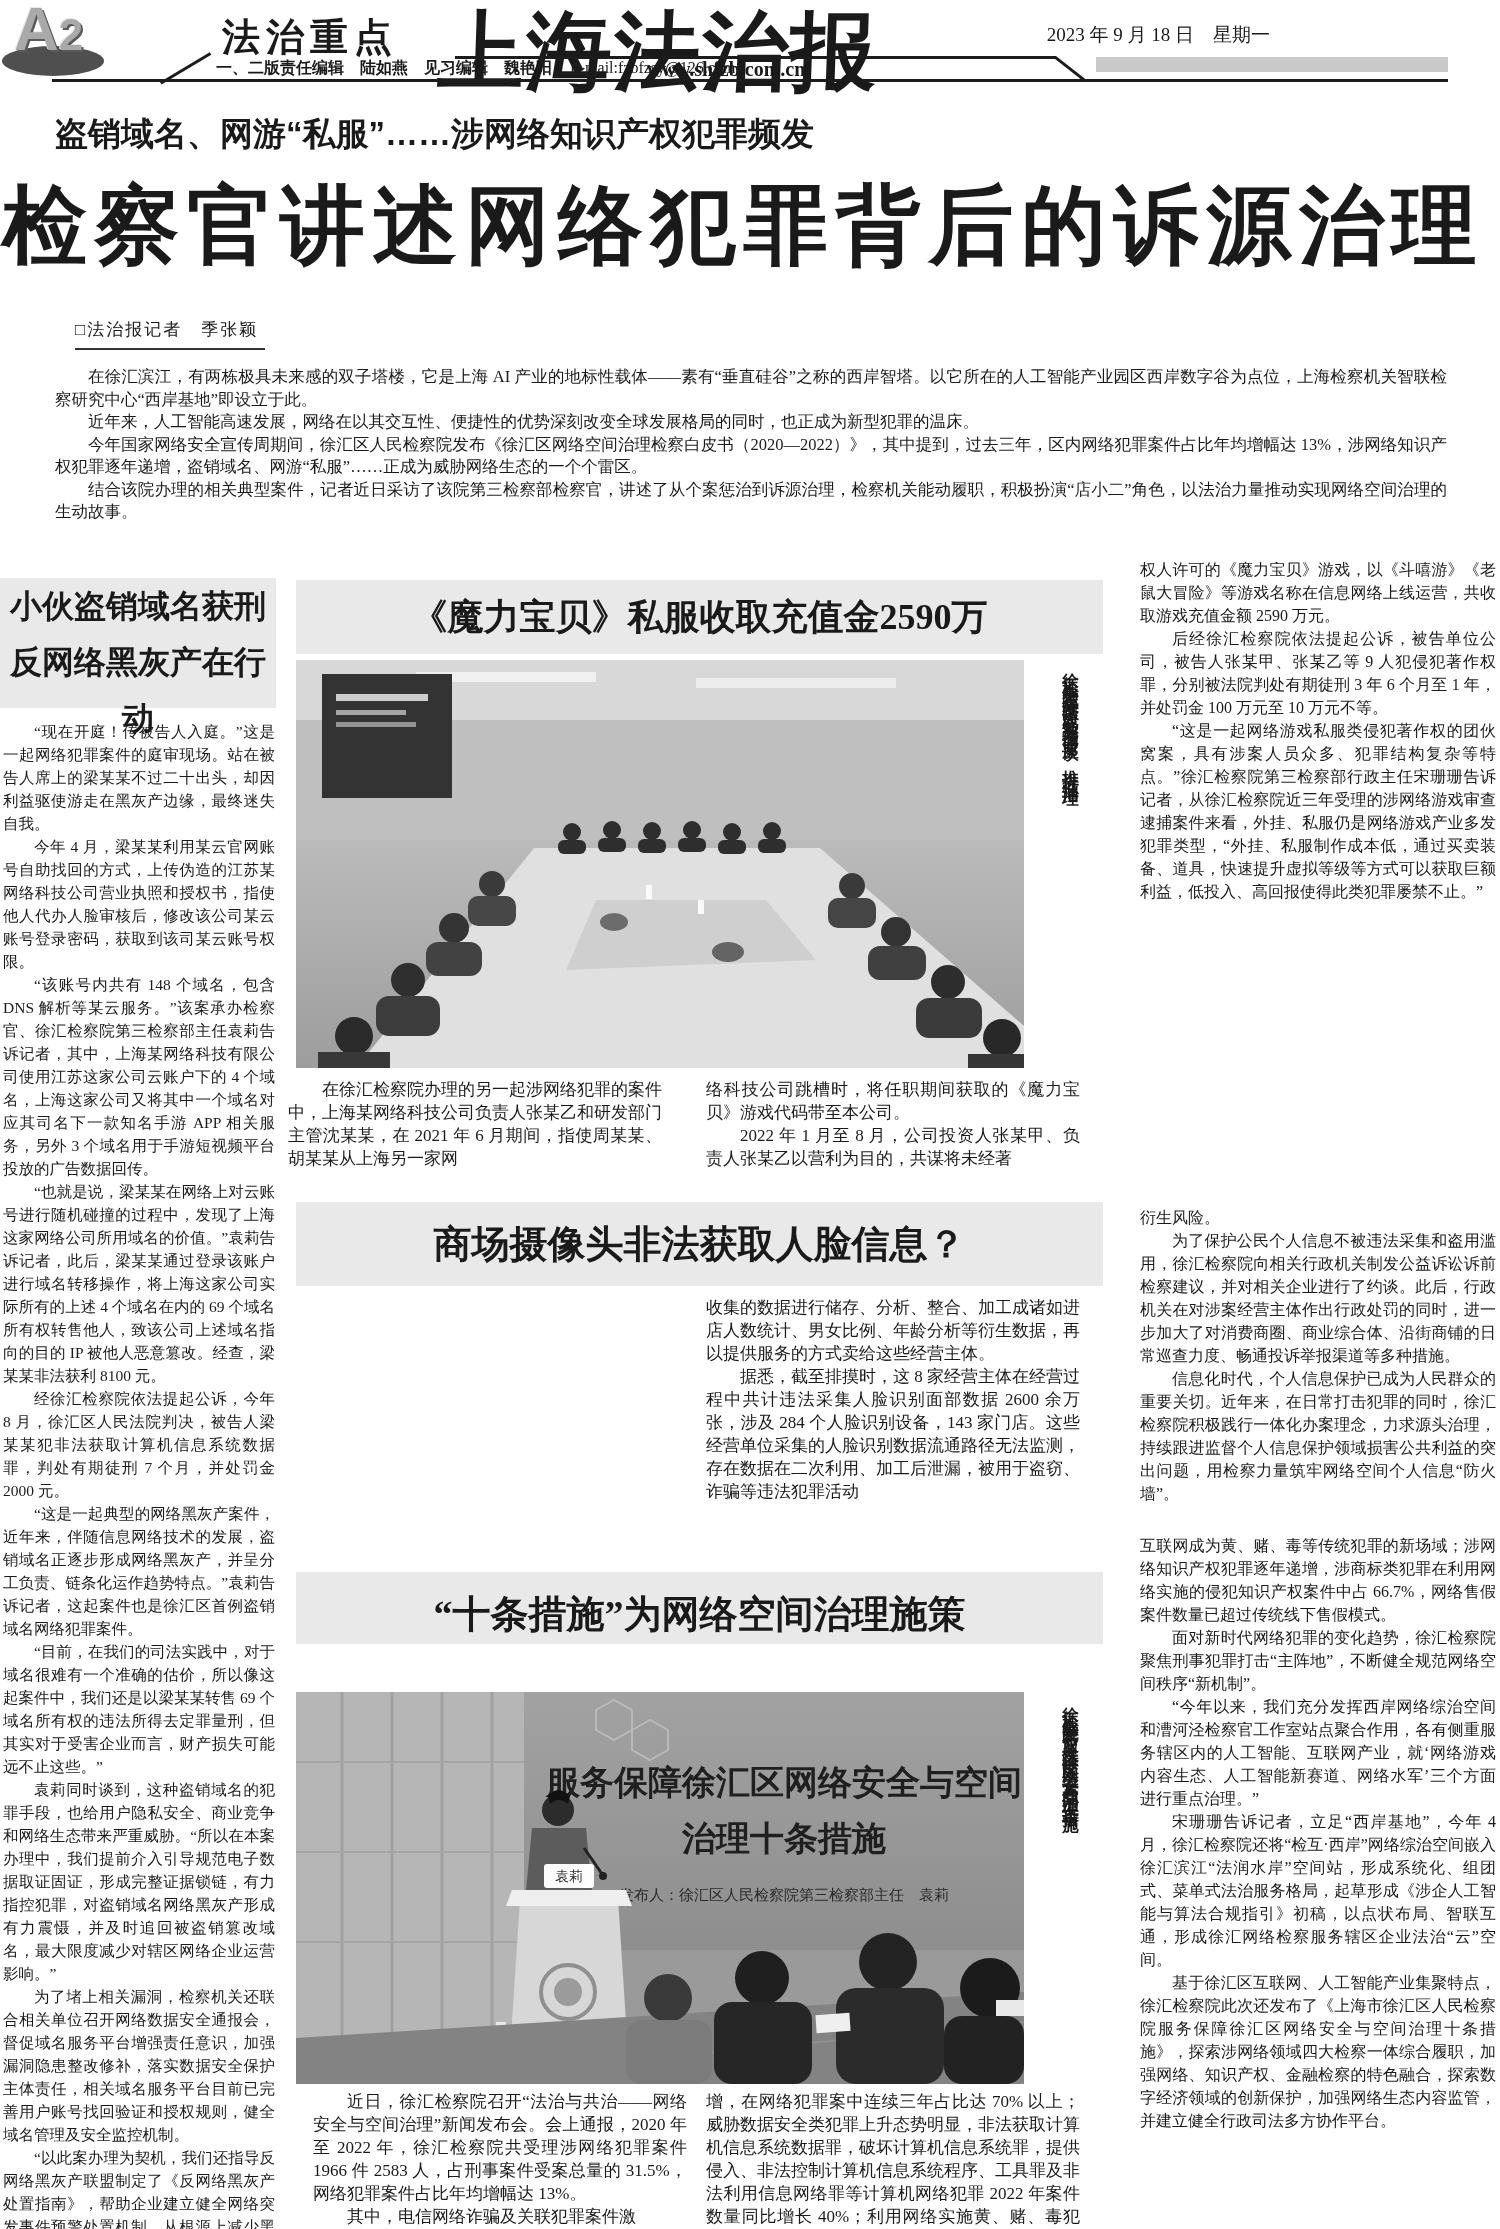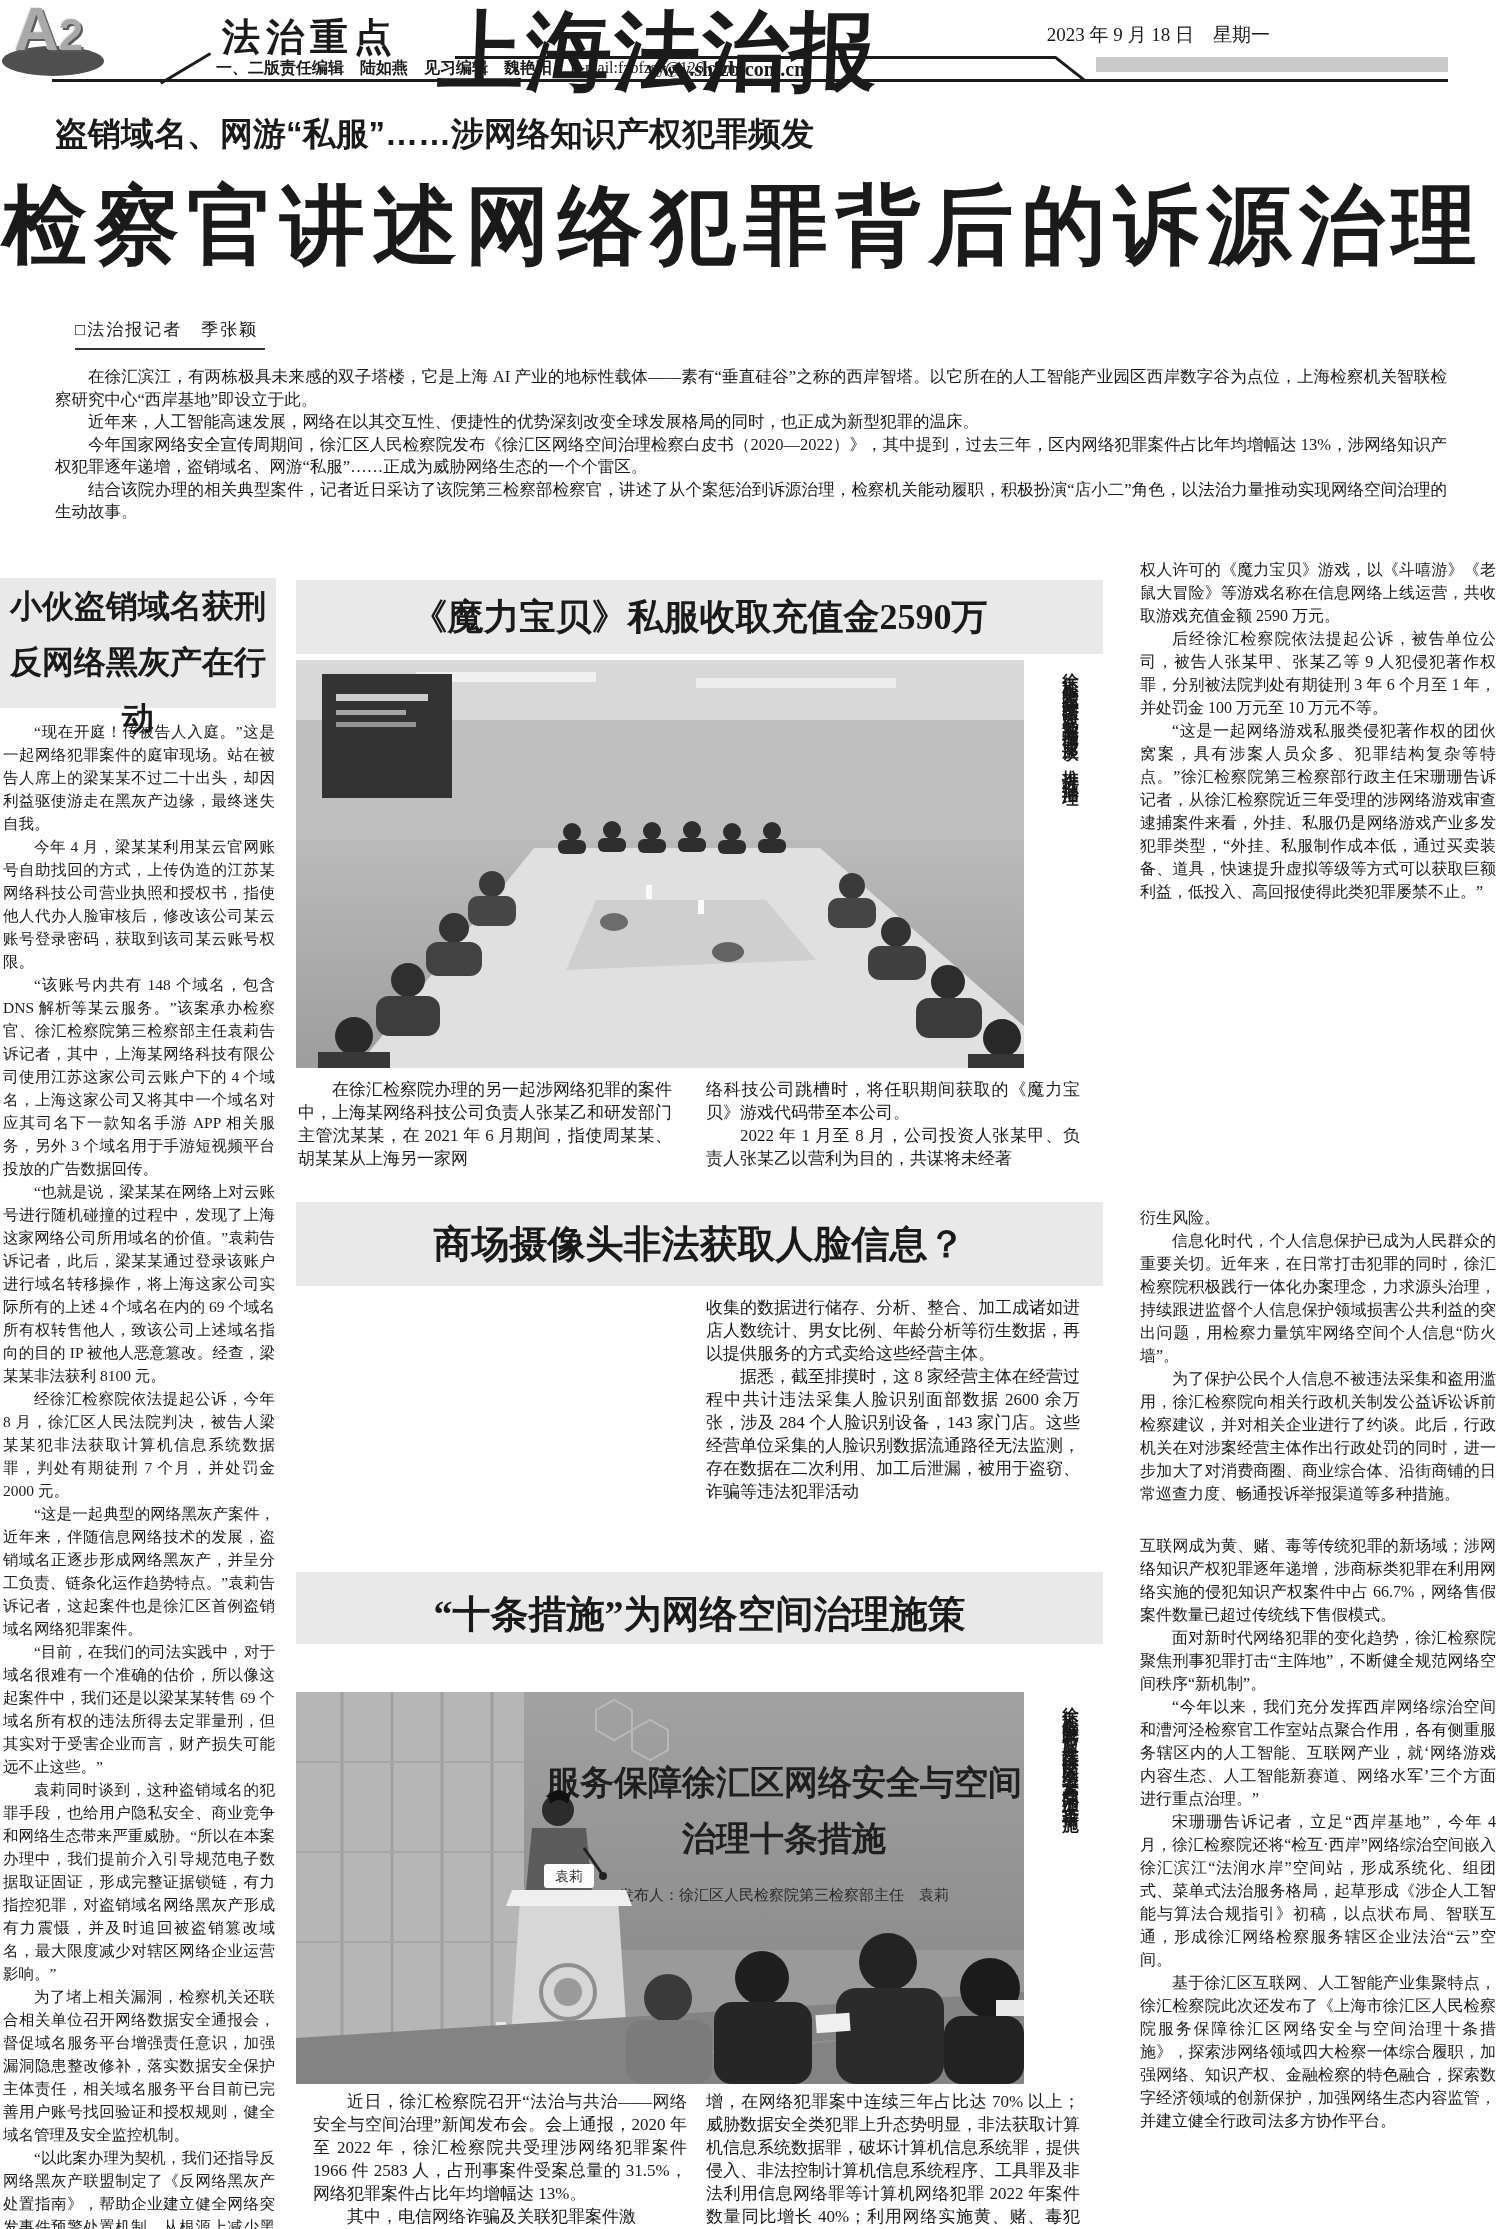--- a/index.html
+++ b/index.html
@@ -54,21 +54,21 @@
   
   .photo{left:296px;width:728px;overflow:hidden;background:#bbb;}
   #photo1{top:660px;height:408px;}
   #photo2{top:1692px;height:392px;}
   .vcap{left:1032px;width:50px;writing-mode:vertical-rl;font-size:16.5px;font-weight:600;
         letter-spacing:4px;line-height:24px;overflow:hidden;}
   #caption1{top:660px;height:408px;}
   #caption2{top:1694px;height:400px;}
   
   .subcol{width:374px;font-size:17px;line-height:23px;overflow:hidden;}
-  #a1-c1{left:298px;top:1078px;height:112px;} #a1-c2{left:706px;top:1078px;height:112px;}
+  #a1-c1{left:288px;top:1078px;height:112px;} #a1-c2{left:706px;top:1078px;height:112px;}
   #a2-c1{left:296px;top:1296px;height:230px;} #a2-c2{left:706px;top:1296px;height:230px;}
   #a3-c1{left:313px;top:2090px;height:139px;} #a3-c2{left:706px;top:2090px;height:139px;}
   
   .rightsec{left:1140px;width:356px;font-size:16px;line-height:23px;overflow:hidden;}
   #rc-a{top:558px;height:596px;} #rc-b{top:1206px;height:298px;} #rc-c{top:1534px;height:695px;}
   svg text{font-family:"Liberation Sans",sans-serif;}
 </style>
 </head>
 <body>
 
@@ -267,22 +267,22 @@
     <p class="noindent">增，在网络犯罪案中连续三年占比达 70% 以上；威胁数据安全类犯罪上升态势明显，非法获取计算机信息系统数据罪，破坏计算机信息系统罪，提供侵入、非法控制计算机信息系统程序、工具罪及非法利用信息网络罪等计算机网络犯罪 2022 年案件数量同比增长 40%；利用网络实施黄、赌、毒犯罪占三成；</p>
   </div>
 
   <div class="abs body rightsec" id="rc-a">
     <p class="noindent">权人许可的《魔力宝贝》游戏，以《斗嘻游》《老鼠大冒险》等游戏名称在信息网络上线运营，共收取游戏充值金额 2590 万元。</p>
     <p>后经徐汇检察院依法提起公诉，被告单位公司，被告人张某甲、张某乙等 9 人犯侵犯著作权罪，分别被法院判处有期徒刑 3 年 6 个月至 1 年，并处罚金 100 万元至 10 万元不等。</p>
     <p>“这是一起网络游戏私服类侵犯著作权的团伙窝案，具有涉案人员众多、犯罪结构复杂等特点。”徐汇检察院第三检察部行政主任宋珊珊告诉记者，从徐汇检察院近三年受理的涉网络游戏审查逮捕案件来看，外挂、私服仍是网络游戏产业多发犯罪类型，“外挂、私服制作成本低，通过买卖装备、道具，快速提升虚拟等级等方式可以获取巨额利益，低投入、高回报使得此类犯罪屡禁不止。”</p>
   </div>
   <div class="abs body rightsec" id="rc-b">
     <p class="noindent">衍生风险。</p>
+    <p>为了保护公民个人信息不被违法采集和盗用滥用，徐汇检察院向相关行政机关制发公益诉讼诉前检察建议，并对相关企业进行了约谈。此后，行政机关在对涉案经营主体作出行政处罚的同时，进一步加大了对消费商圈、商业综合体、沿街商铺的日常巡查力度、畅通投诉举报渠道等多种措施。</p>
     <p>信息化时代，个人信息保护已成为人民群众的重要关切。近年来，在日常打击犯罪的同时，徐汇检察院积极践行一体化办案理念，力求源头治理，持续跟进监督个人信息保护领域损害公共利益的突出问题，用检察力量筑牢网络空间个人信息“防火墙”。</p>
-    <p>为了保护公民个人信息不被违法采集和盗用滥用，徐汇检察院向相关行政机关制发公益诉讼诉前检察建议，并对相关企业进行了约谈。此后，行政机关在对涉案经营主体作出行政处罚的同时，进一步加大了对消费商圈、商业综合体、沿街商铺的日常巡查力度、畅通投诉举报渠道等多种措施。</p>
   </div>
   <div class="abs body rightsec" id="rc-c">
     <p class="noindent">互联网成为黄、赌、毒等传统犯罪的新场域；涉网络知识产权犯罪逐年递增，涉商标类犯罪在利用网络实施的侵犯知识产权案件中占 66.7%，网络售假案件数量已超过传统线下售假模式。</p>
     <p>面对新时代网络犯罪的变化趋势，徐汇检察院聚焦刑事犯罪打击“主阵地”，不断健全规范网络空间秩序“新机制”。</p>
     <p>“今年以来，我们充分发挥西岸网络综治空间和漕河泾检察官工作室站点聚合作用，各有侧重服务辖区内的人工智能、互联网产业，就‘网络游戏内容生态、人工智能新赛道、网络水军’三个方面进行重点治理。”</p>
     <p>宋珊珊告诉记者，立足“西岸基地”，今年 4 月，徐汇检察院还将“检互·西岸”网络综治空间嵌入徐汇滨江“法润水岸”空间站，形成系统化、组团式、菜单式法治服务格局，起草形成《涉企人工智能与算法合规指引》初稿，以点状布局、智联互通，形成徐汇网络检察服务辖区企业法治“云”空间。</p>
     <p>基于徐汇区互联网、人工智能产业集聚特点，徐汇检察院此次还发布了《上海市徐汇区人民检察院服务保障徐汇区网络安全与空间治理十条措施》，探索涉网络领域四大检察一体综合履职，加强网络、知识产权、金融检察的特色融合，探索数字经济领域的创新保护，加强网络生态内容监管，并建立健全行政司法多方协作平台。</p>
   </div>
 
 </div>

